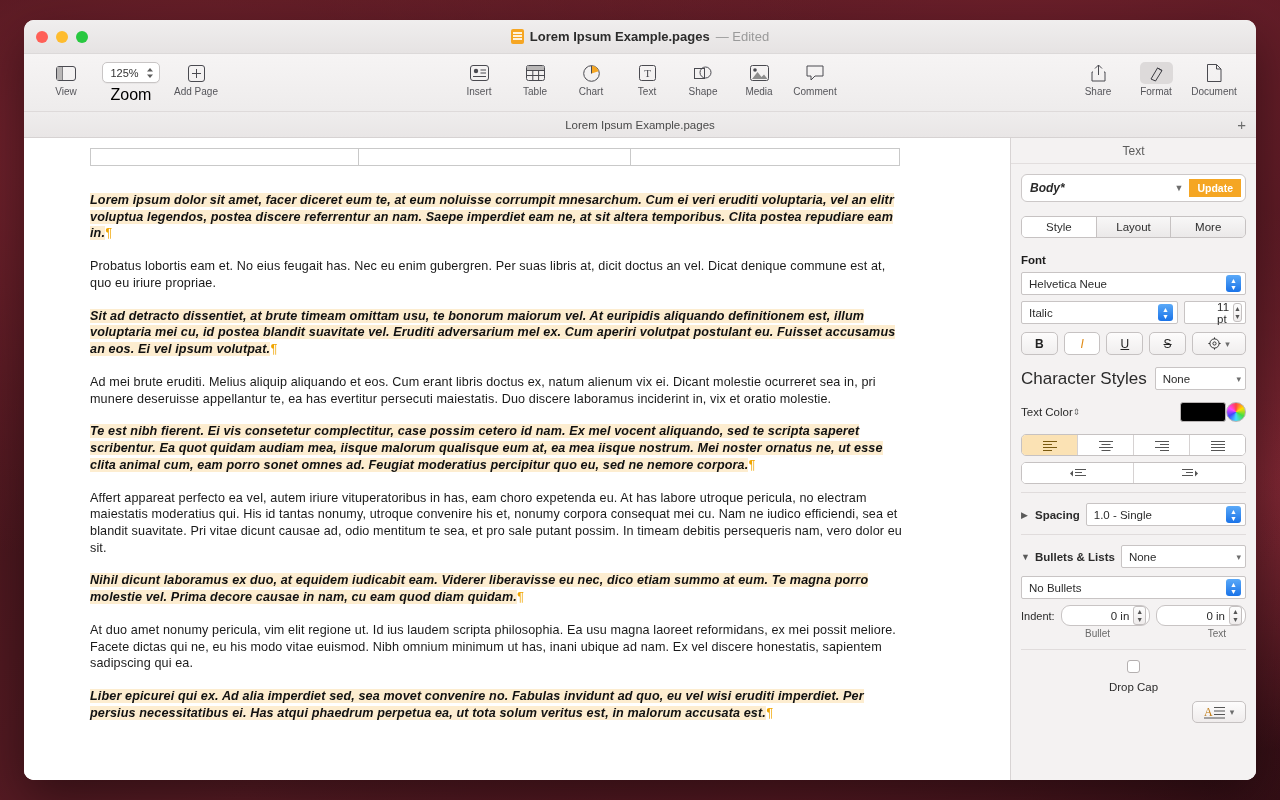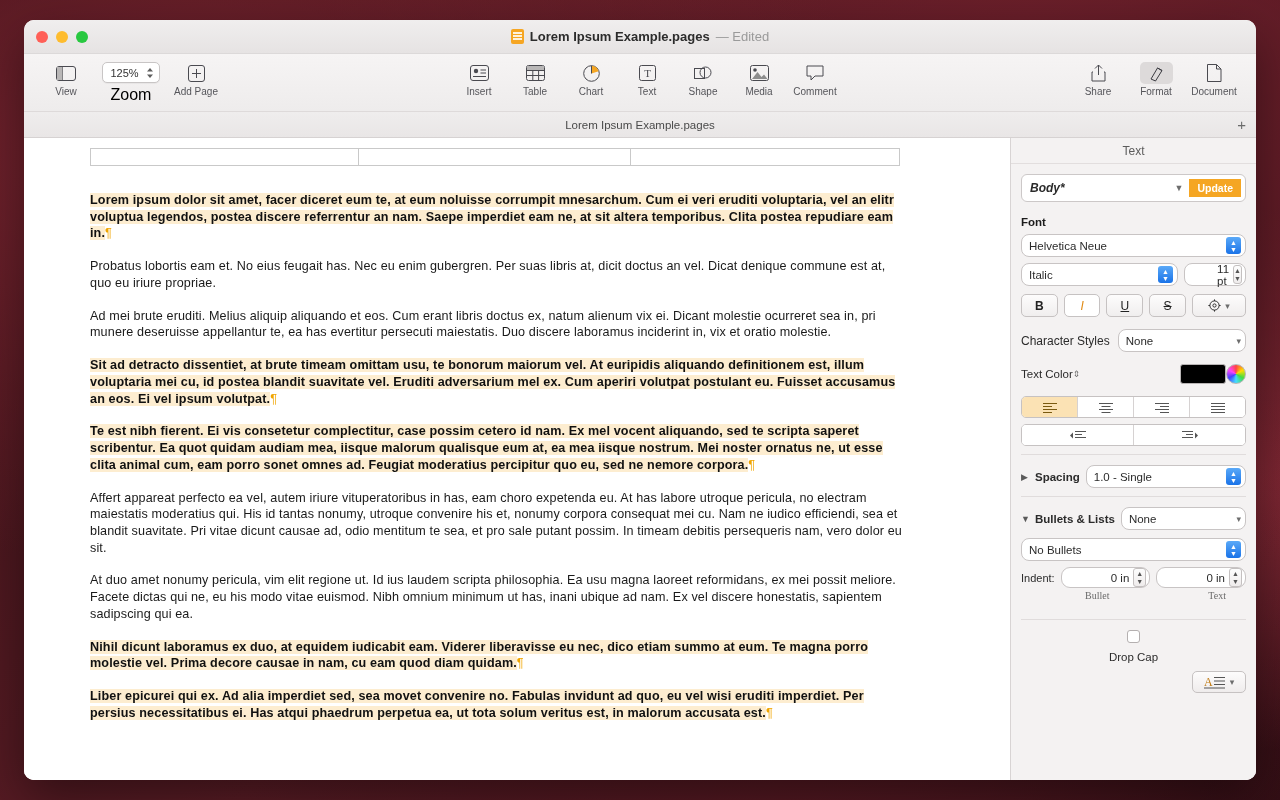--- a/index.html
+++ b/index.html
@@ -203,20 +203,21 @@
   p.para {
     font-family: "Liberation Sans", sans-serif;
     font-size: 12.6px;
     line-height: 1.33;
     color: #1a1a1a;
     margin: 0 0 16px 0;
     width: 812px;
     letter-spacing: 0.01em;
   }
   p.para.hl {
+    font-style: italic;
     font-weight: 600;
     color: #111;
   }
   p.para.hl span.hlt {
     background: #fdedd0;
     box-decoration-break: clone;
     -webkit-box-decoration-break: clone;
   }
   .pilcrow { color: #f0a500; font-weight: 400; }
 
@@ -289,21 +290,21 @@
 
   .sec-title {
     font-size: 11.5px;
     font-weight: 700;
     margin: 0 0 6px 0;
     color: #1c1c1c;
   }
   .field {
     background: #fff;
     border: 1px solid #c8c4c4;
-    border-radius: 8px;
+    border-radius: 2px;
     height: 23px;
     display: flex;
     align-items: center;
     padding: 0 4px 0 7px;
     font-size: 11.5px;
     margin-bottom: 6px;
     position: relative;
   }
   .field .val { flex: 1 1 auto; }
   .stepper-blue {
@@ -346,21 +347,21 @@
     display: flex; align-items: center; justify-content: center;
     font-size: 12px;
     color: #222;
   }
   .bbtn.on { background: #ffffff; color: #e08a14; border-color: #c6c2c2; }
   .bbtn.wide { flex: 1.5 1 0; gap: 4px; }
 
   .labeled-row {
     display: flex; align-items: center; gap: 8px; margin-bottom: 12px;
   }
-  .labeled-row .lbl { flex: 0 0 auto; font-size: 12px; }
+  .labeled-row .lbl { flex: 0 0 auto; font-size: 17px; }
   .labeled-row .field { flex: 1 1 auto; margin-bottom: 0; }
 
   .color-row {
     display: flex; align-items: center; gap: 0; margin-bottom: 12px;
   }
   .swatch {
     width: 46px; height: 20px;
     background: #000;
     border: 1px solid #b9b5b5;
     border-radius: 3px;
@@ -409,22 +410,21 @@
     height: 21px;
     display: flex; align-items: center; justify-content: flex-end;
     gap: 4px;
     padding: 0 3px 0 6px;
     font-size: 11.5px;
   }
   .indent-caps {
     display: flex; font-size: 10px; color: #6a6a6a;
     justify-content: space-between;
     padding: 2px 20px 0 64px;
-    margin-bottom: 18px;
-    font-family: Liberation Serif, serif;
+    margin-bottom: 10px;
   }
   .hr { height: 1px; background: #e0dcdc; margin: 8px 0 10px 0; }
   .check-row { display: flex; align-items: center; gap: 8px; flex-direction: column; }
   .cbox {
     width: 13px; height: 13px;
     border: 1px solid #b4b0b0;
     border-radius: 3px;
     background: #fff;
   }
   .dropcap-btn {
@@ -614,48 +614,53 @@
         <div class="header-table">
           <div class="cell c1"></div>
           <div class="cell c2"></div>
           <div class="cell c3"></div>
         </div>
 
         <p class="para hl"><span class="hlt">Lorem ipsum dolor sit amet, facer diceret eum te, at eum noluisse corrumpit mnesarchum. Cum ei veri eruditi voluptaria, vel an elitr voluptua legendos, postea discere referrentur an nam. Saepe imperdiet eam ne, at sit altera temporibus. Clita postea repudiare eam in.</span><span class="pilcrow">¶</span></p>
 
         <p class="para"><span>Probatus lobortis eam et. No eius feugait has. Nec eu enim gubergren. Per suas libris at, dicit doctus an vel. Dicat denique commune est at, quo eu iriure propriae.</span></p>
 
+        <p class="para hl"><span class="hlt">Sit ad detracto dissentiet, at brute timeam omittam usu, te bonorum maiorum vel. At euripidis aliquando definitionem est, illum voluptaria mei cu, id postea blandit suavitate vel. Eruditi adversarium mel ex. Cum aperiri volutpat postulant eu. Fuisset accusamus an eos. Ei vel ipsum volutpat.</span><span class="pilcrow">¶</span></p>
+
         <p class="para"><span>Ad mei brute eruditi. Melius aliquip aliquando et eos. Cum erant libris doctus ex, natum alienum vix ei. Dicant molestie ocurreret sea in, pri munere deseruisse appellantur te, ea has evertitur persecuti maiestatis. Duo discere laboramus inciderint in, vix et oratio molestie.</span></p>
 
-        <p class="para hl"><span class="hlt">Sit ad detracto dissentiet, at brute timeam omittam usu, te bonorum maiorum vel. At euripidis aliquando definitionem est, illum voluptaria mei cu, id postea blandit suavitate vel. Eruditi adversarium mel ex. Cum aperiri volutpat postulant eu. Fuisset accusamus an eos. Ei vel ipsum volutpat.</span><span class="pilcrow">¶</span></p>
-
         <p class="para hl"><span class="hlt">Te est nibh fierent. Ei vis consetetur complectitur, case possim cetero id nam. Ex mel vocent aliquando, sed te scripta saperet scribentur. Ea quot quidam audiam mea, iisque malorum qualisque eum at, ea mea iisque nostrum. Mei noster ornatus ne, ut esse clita animal cum, eam porro sonet omnes ad. Feugiat moderatius percipitur quo eu, sed ne nemore corpora.</span><span class="pilcrow">¶</span></p>
 
         <p class="para"><span>Affert appareat perfecto ea vel, autem iriure vituperatoribus in has, eam choro expetenda eu. At has labore utroque pericula, no electram maiestatis moderatius qui. His id tantas nonumy, utroque convenire his et, nonumy corpora consequat mei cu. Nam ne iudico efficiendi, sea et blandit suavitate. Pri vitae dicunt causae ad, odio mentitum te sea, et pro sale putant possim. In timeam debitis persequeris nam, vero dolor eu sit.</span></p>
 
+        <p class="para hl"><span class="hlt">Nihil dicunt laboramus ex duo, at equidem iudicabit eam. Viderer liberavisse eu nec, dico etiam summo at eum. Te magna porro molestie vel. Prima decore causae in nam, cu eam quod diam quidam.</span><span class="pilcrow">¶</span></p>
+
         <p class="para"><span>At duo amet nonumy pericula, vim elit regione ut. Id ius laudem scripta philosophia. Ea usu magna laoreet reformidans, ex mei possit meliore. Facete dictas qui ne, eu his modo vitae euismod. Nibh omnium minimum ut has, inani ubique ad nam. Ex vel discere honestatis, sapientem sadipscing qui ea.</span></p>
-
-        <p class="para hl"><span class="hlt">Nihil dicunt laboramus ex duo, at equidem iudicabit eam. Viderer liberavisse eu nec, dico etiam summo at eum. Te magna porro molestie vel. Prima decore causae in nam, cu eam quod diam quidam.</span><span class="pilcrow">¶</span></p>
 
         <p class="para hl"><span class="hlt">Liber epicurei qui ex. Ad alia imperdiet sed, sea movet convenire no. Fabulas invidunt ad quo, eu vel wisi eruditi imperdiet. Per persius necessitatibus ei. Has atqui phaedrum perpetua ea, ut tota solum veritus est, in malorum accusata est.</span><span class="pilcrow">¶</span></p>
 
 
       </div>
     </div>
 
     <div class="inspector">
       <div class="insp-header">Text</div>
       <div class="insp-body">
 
         <div class="style-row">
           <span class="style-name">Body*</span>
           <span class="chev">▼</span>
           <button class="update-btn">Update</button>
         </div>
 
+        <div class="seg">
+          <div class="active">Style</div>
+          <div>Layout</div>
+          <div>More</div>
+        </div>
 
         <div class="sec-title">Font</div>
 
         <div class="field">
           <span class="val">Helvetica Neue</span>
           <span class="stepper-blue">▲<br>▼</span>
         </div>
 
         <div class="fontstyle-row">
           <div class="field fs">

